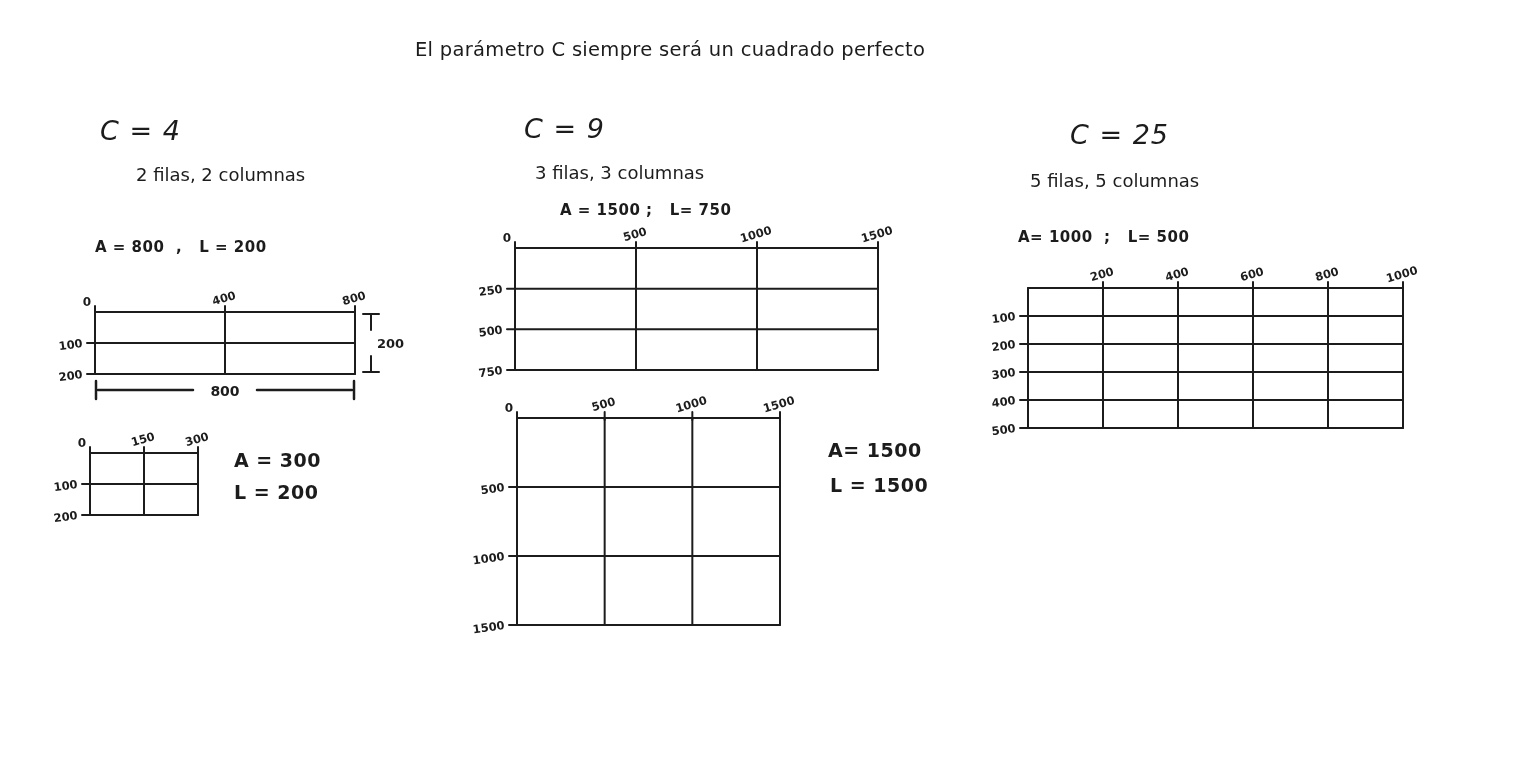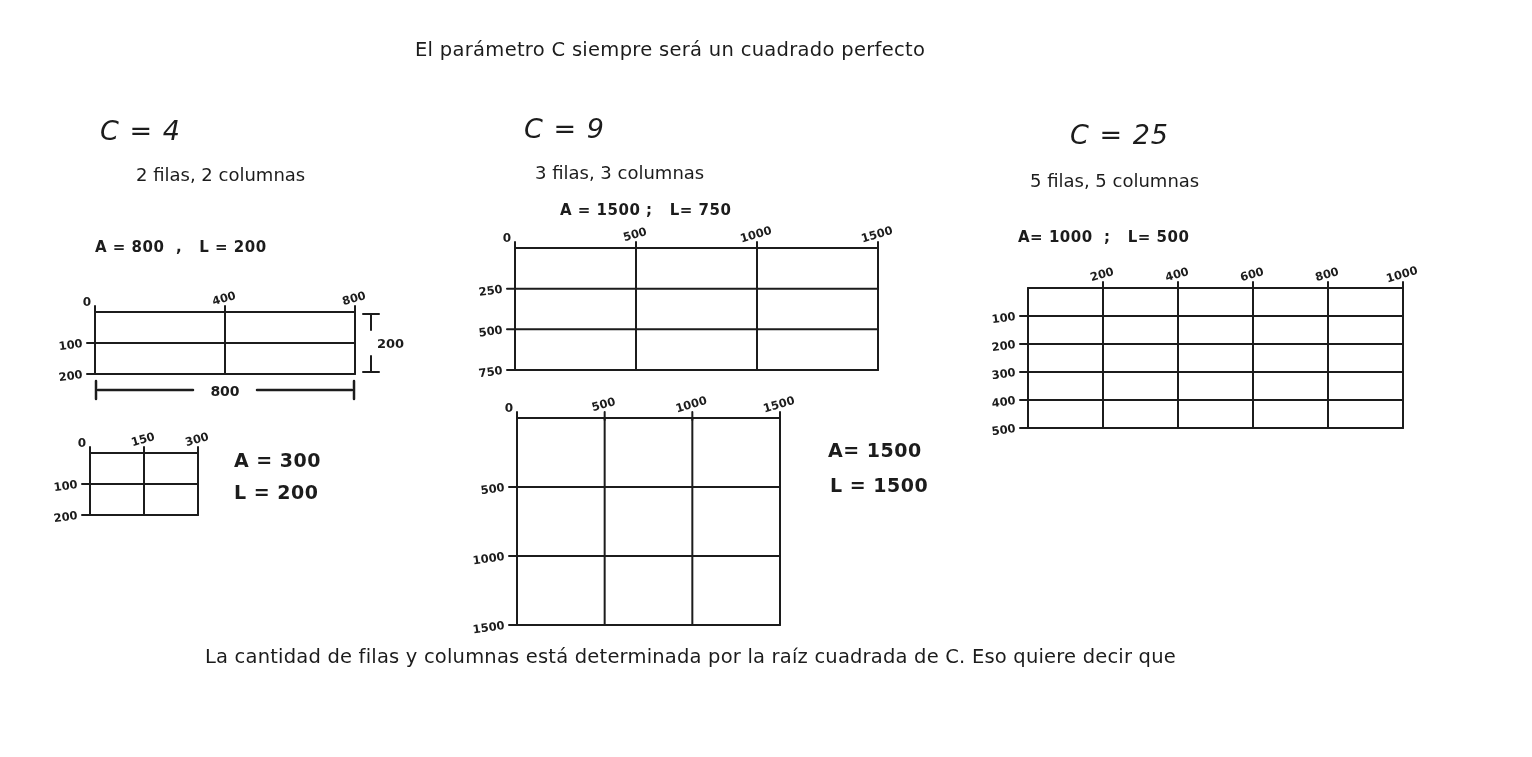--- a/index.html
+++ b/index.html
@@ -179,15 +179,14 @@
           <text x="-12" y="60" text-anchor="end" font-size="11.5" font-weight="700" fill="#1c1c1c" transform="rotate(-8 -12 60)">200</text>
           <line x1="-8" y1="84" x2="0" y2="84" stroke="#1c1c1c" stroke-width="2" stroke-linecap="round"></line>
           <text x="-12" y="88" text-anchor="end" font-size="11.5" font-weight="700" fill="#1c1c1c" transform="rotate(-8 -12 88)">300</text>
           <line x1="-8" y1="112" x2="0" y2="112" stroke="#1c1c1c" stroke-width="2" stroke-linecap="round"></line>
           <text x="-12" y="116" text-anchor="end" font-size="11.5" font-weight="700" fill="#1c1c1c" transform="rotate(-8 -12 116)">400</text>
           <line x1="-8" y1="140" x2="0" y2="140" stroke="#1c1c1c" stroke-width="2" stroke-linecap="round"></line>
           <text x="-12" y="144" text-anchor="end" font-size="11.5" font-weight="700" fill="#1c1c1c" transform="rotate(-8 -12 144)">500</text>
         </g>
       </svg></div>
 
-  <div class="abs footer-line" style="left:205px; top:645px;">La cantidad de filas y columnas está determinada por la raíz cuadrada de C. Eso quiere decir que</div>
 
 </div>
 
 </body></html>

